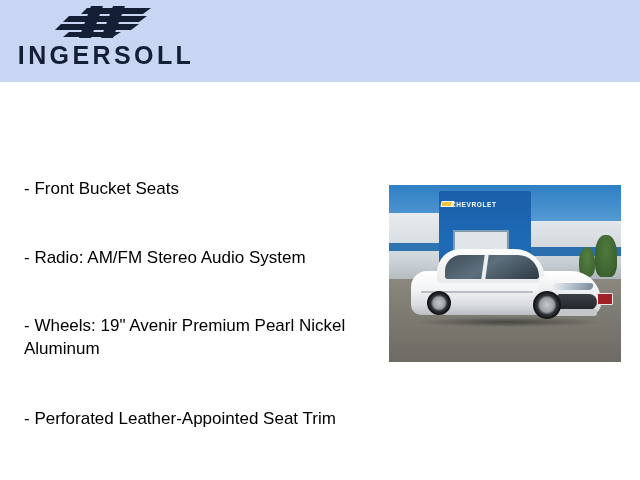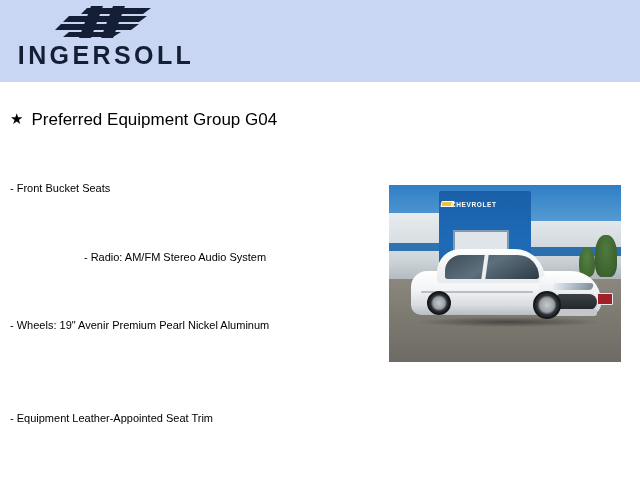--- a/index.html
+++ b/index.html
@@ -112,28 +112,28 @@
 
   .feature-list {
     position: absolute;
     left: 0;
     top: 0;
     width: 372px;
   }
 
   .feature-item {
     position: absolute;
-    left: 10px;
+    left: 24px;
     width: 330px;
-    font-size: 11px;
+    font-size: 17px;
     color: #000000;
     line-height: 23px;
   }
   .feature-item.i0 { top: 95px; }
-  .feature-item.i1 { top: 164px; text-align: center; }
+  .feature-item.i1 { top: 164px; }
   .feature-item.i2 { top: 232px; }
   .feature-item.i3 { top: 325px; }
 
   
   .vehicle-photo {
     position: absolute;
     left: 389px;
     top: 103px;
     width: 232px;
     height: 177px;
@@ -350,29 +350,26 @@
     </div>
 
     <div class="brand-name">INGERSOLL</div>
 
   </div>
 
 </div>
 
 <div class="content">
 
-  <div class="package-heading">
-    <span class="star">★</span><span>Preferred Equipment Group G04</span>
-  </div>
 
   <div class="feature-list">
     <div class="feature-item i0">- Front Bucket Seats</div>
     <div class="feature-item i1">- Radio: AM/FM Stereo Audio System</div>
     <div class="feature-item i2">- Wheels: 19" Avenir Premium Pearl Nickel Aluminum</div>
-    <div class="feature-item i3">- Equipment Leather-Appointed Seat Trim</div>
+    <div class="feature-item i3">- Perforated Leather-Appointed Seat Trim</div>
   </div>
 
   <div class="vehicle-photo">
     <div class="ph-sky"></div>
     <div class="ph-ground"></div>
     <div class="ph-bldg-left"></div>
     <div class="ph-bldg-stripe-l"></div>
     <div class="ph-bldg-right"></div>
     <div class="ph-bldg-stripe"></div>
     <div class="ph-tree2"></div>

